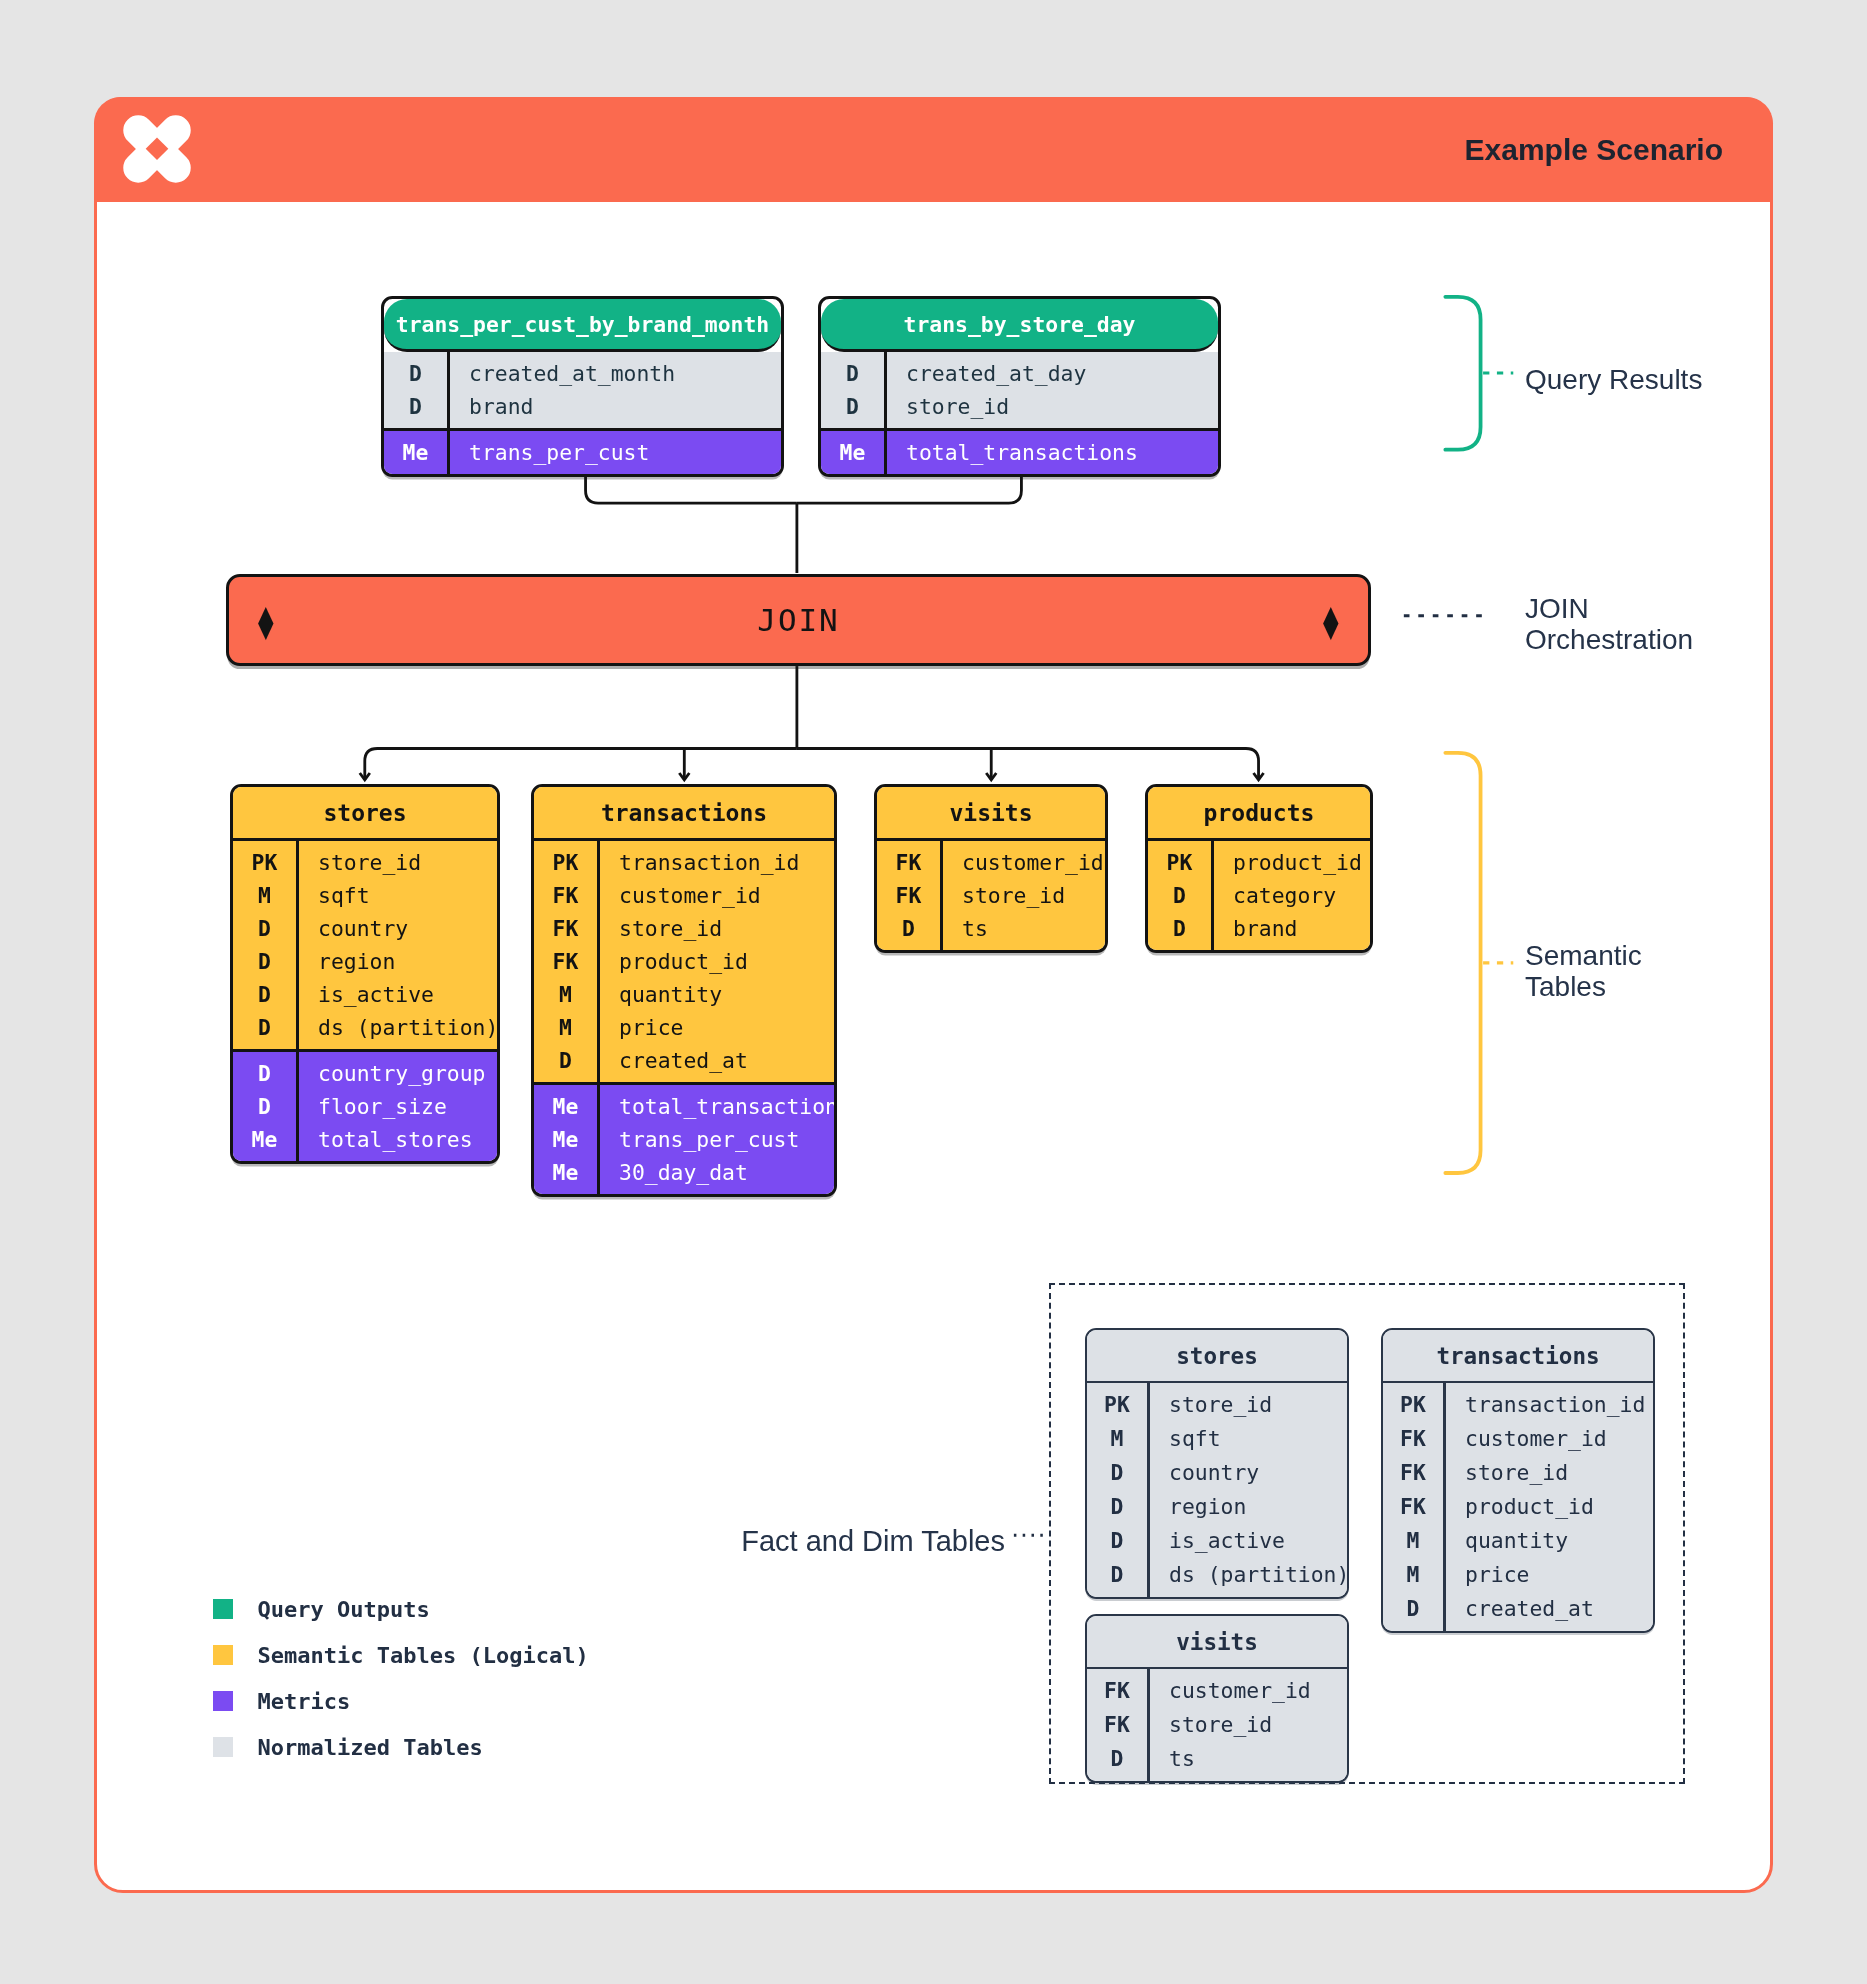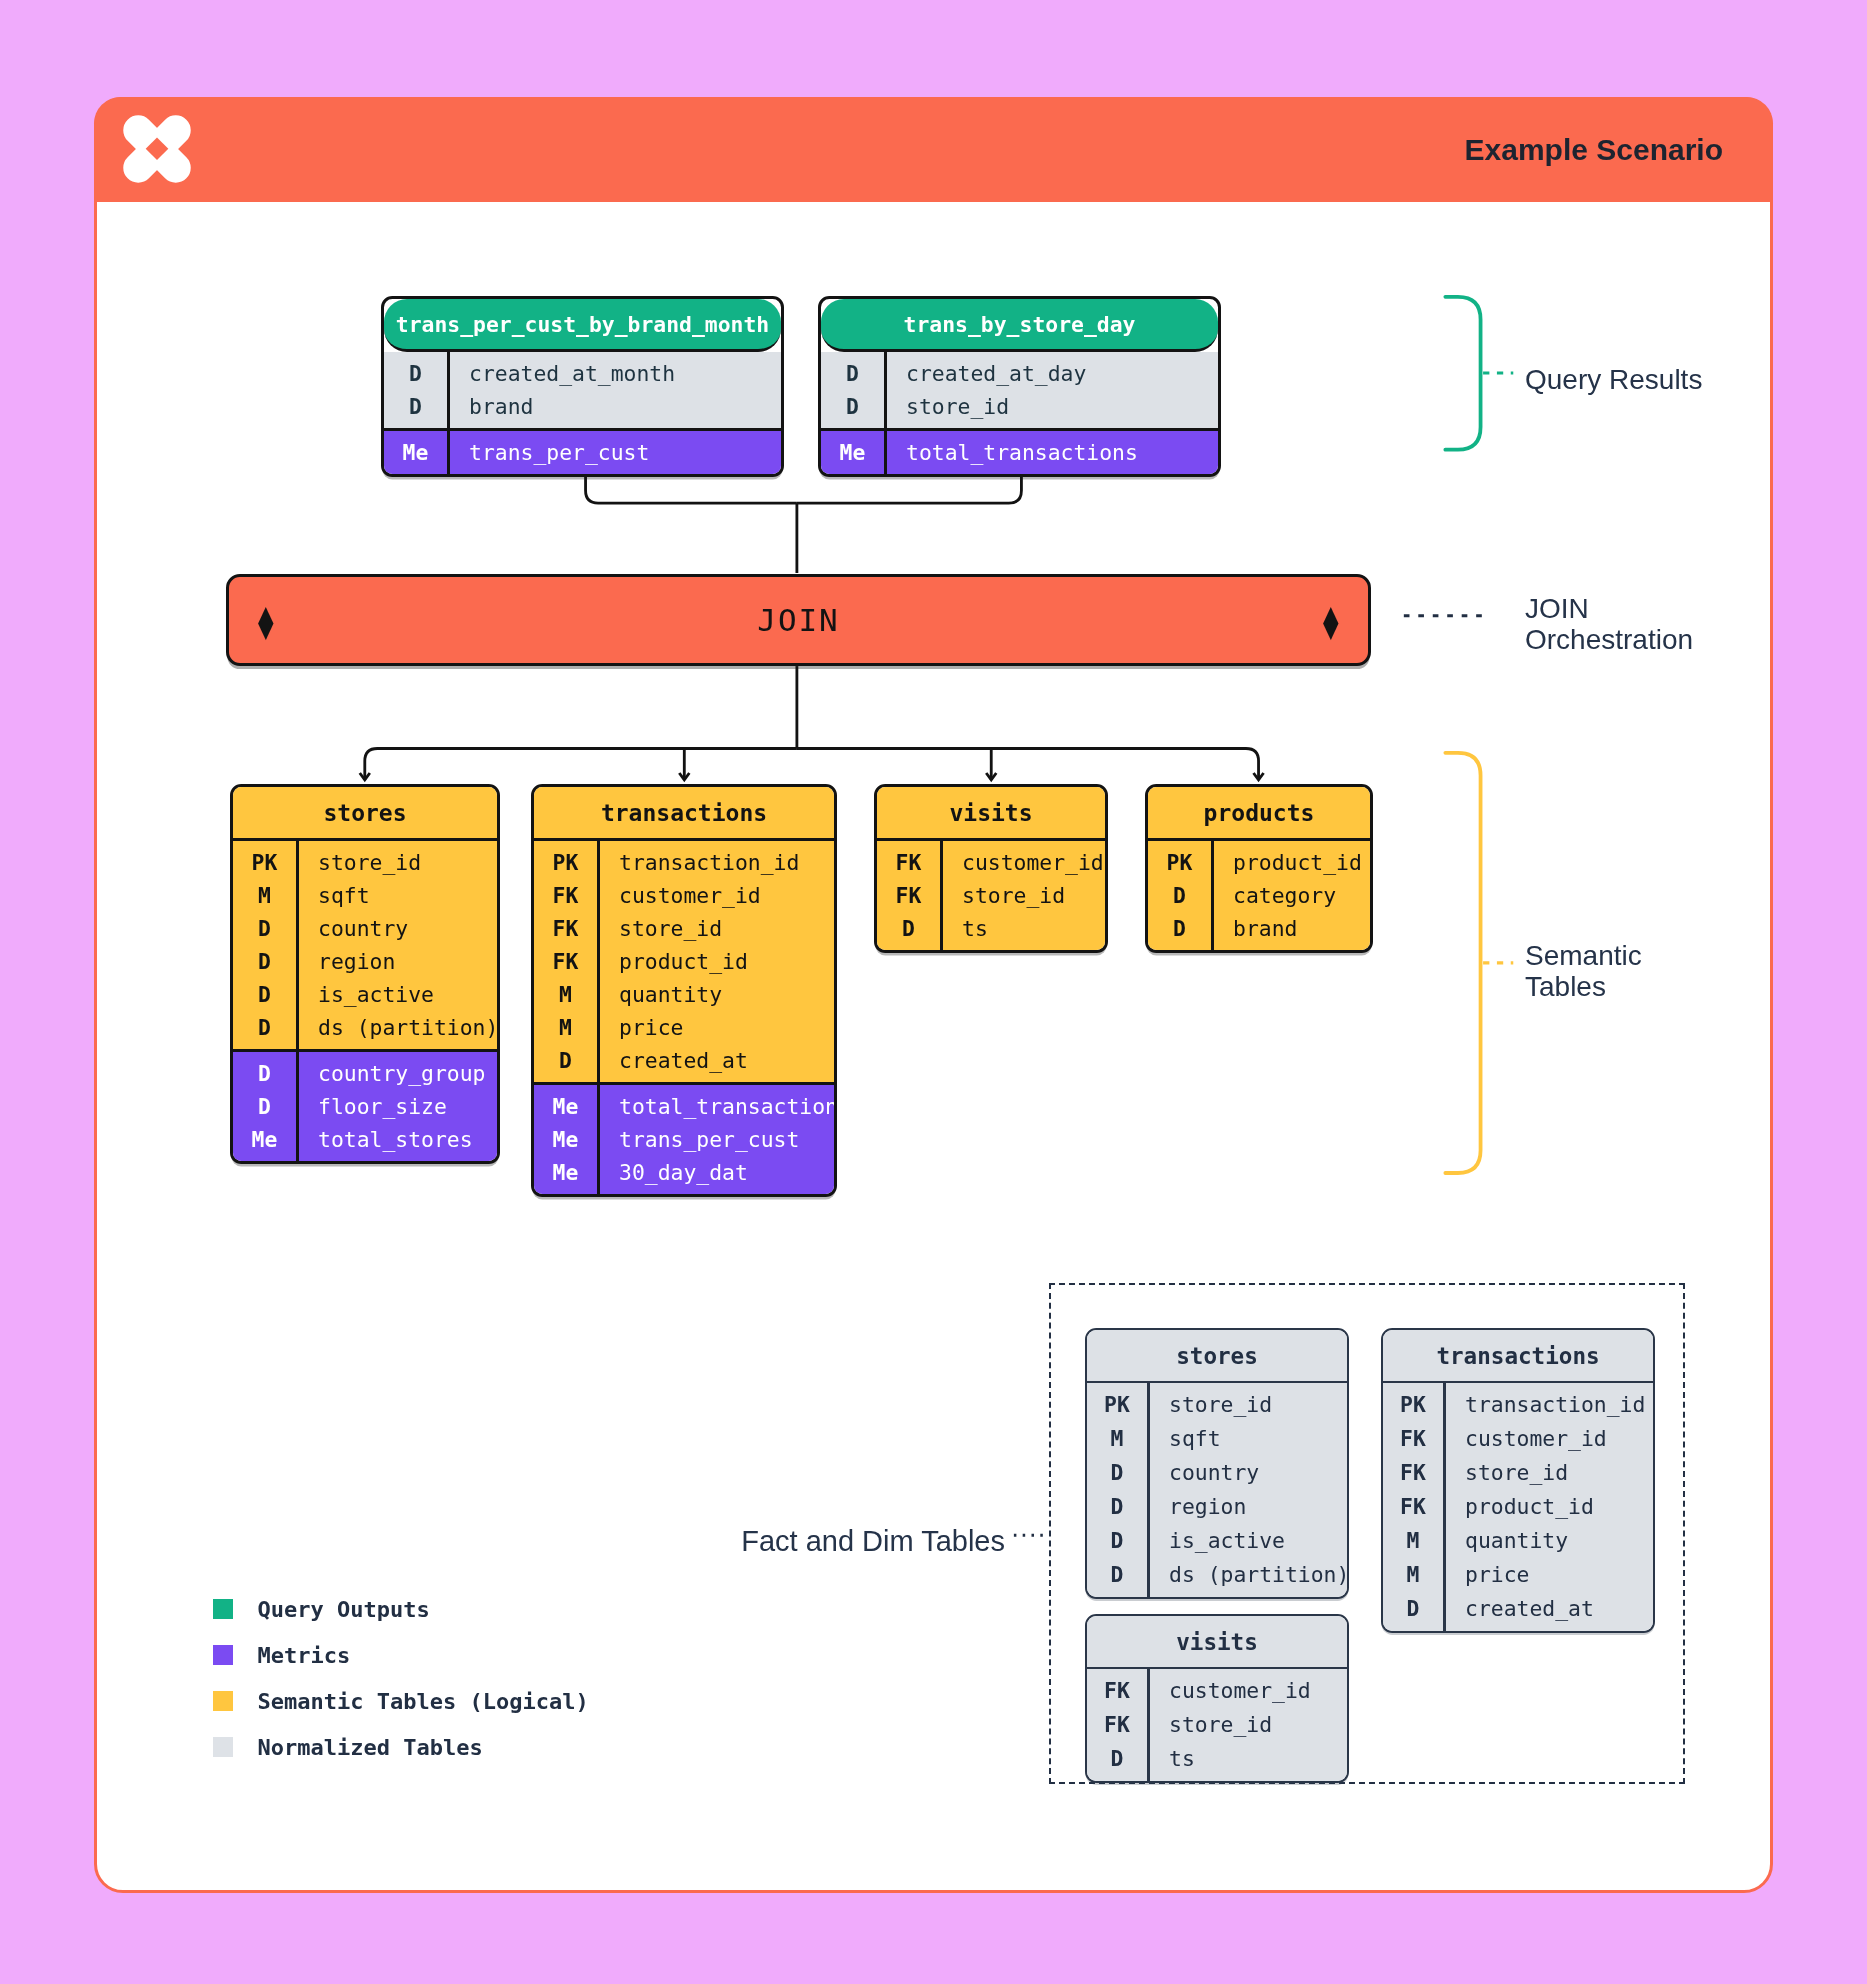--- a/index.html
+++ b/index.html
@@ -1,17 +1,17 @@
 <!DOCTYPE html>
 <html style="font-size:10px"><head>
 <meta charset="utf-8">
 <title></title>
 <style>
   html,body{margin:0;padding:0;background:#ffffff;}
-  .stage{position:relative;width:1868px;height:1985px;background:#f0abfc;
+  .stage{position:relative;width:1868px;height:1985px;background:#e5e5e5;
          font-family:"DejaVu Sans Mono", monospace;overflow:hidden;}
   
   .card{position:absolute;left:94px;top:97px;width:1679px;height:1796px;
         border:3.1px solid #FB6A4F;border-radius:29px;background:#ffffff;box-sizing:border-box;}
   .hdr{position:absolute;left:94px;top:97px;width:1679px;height:105px;background:#FB6A4F;
        border-radius:26.4px 26.4px 0 0;box-sizing:border-box;}
   .hdr-title{position:absolute;right:50px;top:0;height:105px;line-height:105px;
              font-family:"Liberation Sans", sans-serif;font-weight:700;font-size:30px;color:#1D2430;}
   
   .logo{position:absolute;left:26.4px;top:15px;width:74px;height:74px;}
@@ -444,27 +444,27 @@
   </div>
 
   <div class="legend">
 
       <div class="lrow">
         <span class="sw sw-green"></span>
         <span class="ltext">Query Outputs</span>
       </div>
 
       <div class="lrow">
+        <span class="sw sw-yellow"></span>
+        <span class="ltext">Semantic Tables (Logical)</span>
+      </div>
+
+      <div class="lrow">
         <span class="sw sw-purple"></span>
         <span class="ltext">Metrics</span>
-      </div>
-
-      <div class="lrow">
-        <span class="sw sw-yellow"></span>
-        <span class="ltext">Semantic Tables (Logical)</span>
       </div>
 
       <div class="lrow">
         <span class="sw sw-gray"></span>
         <span class="ltext">Normalized Tables</span>
       </div>
     </div>
 
 </div>
 

